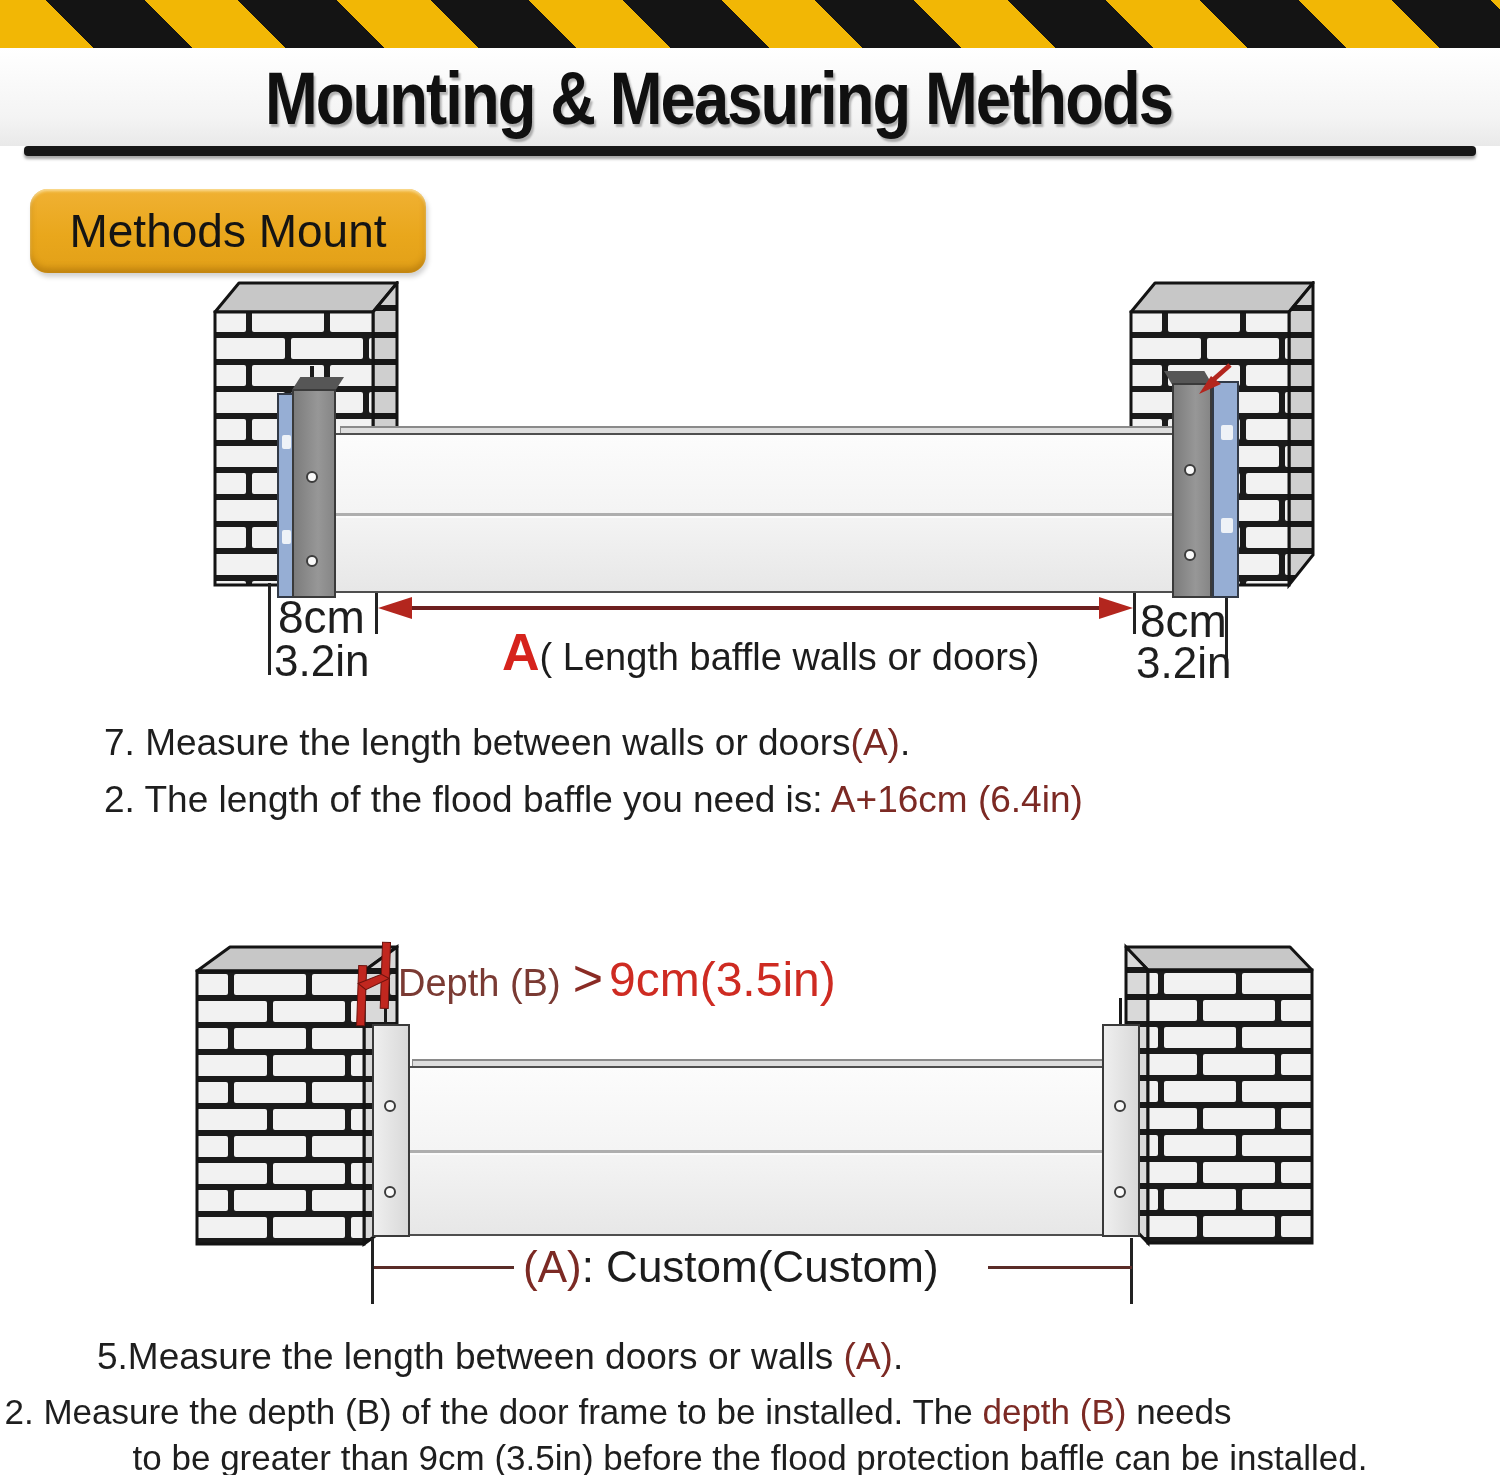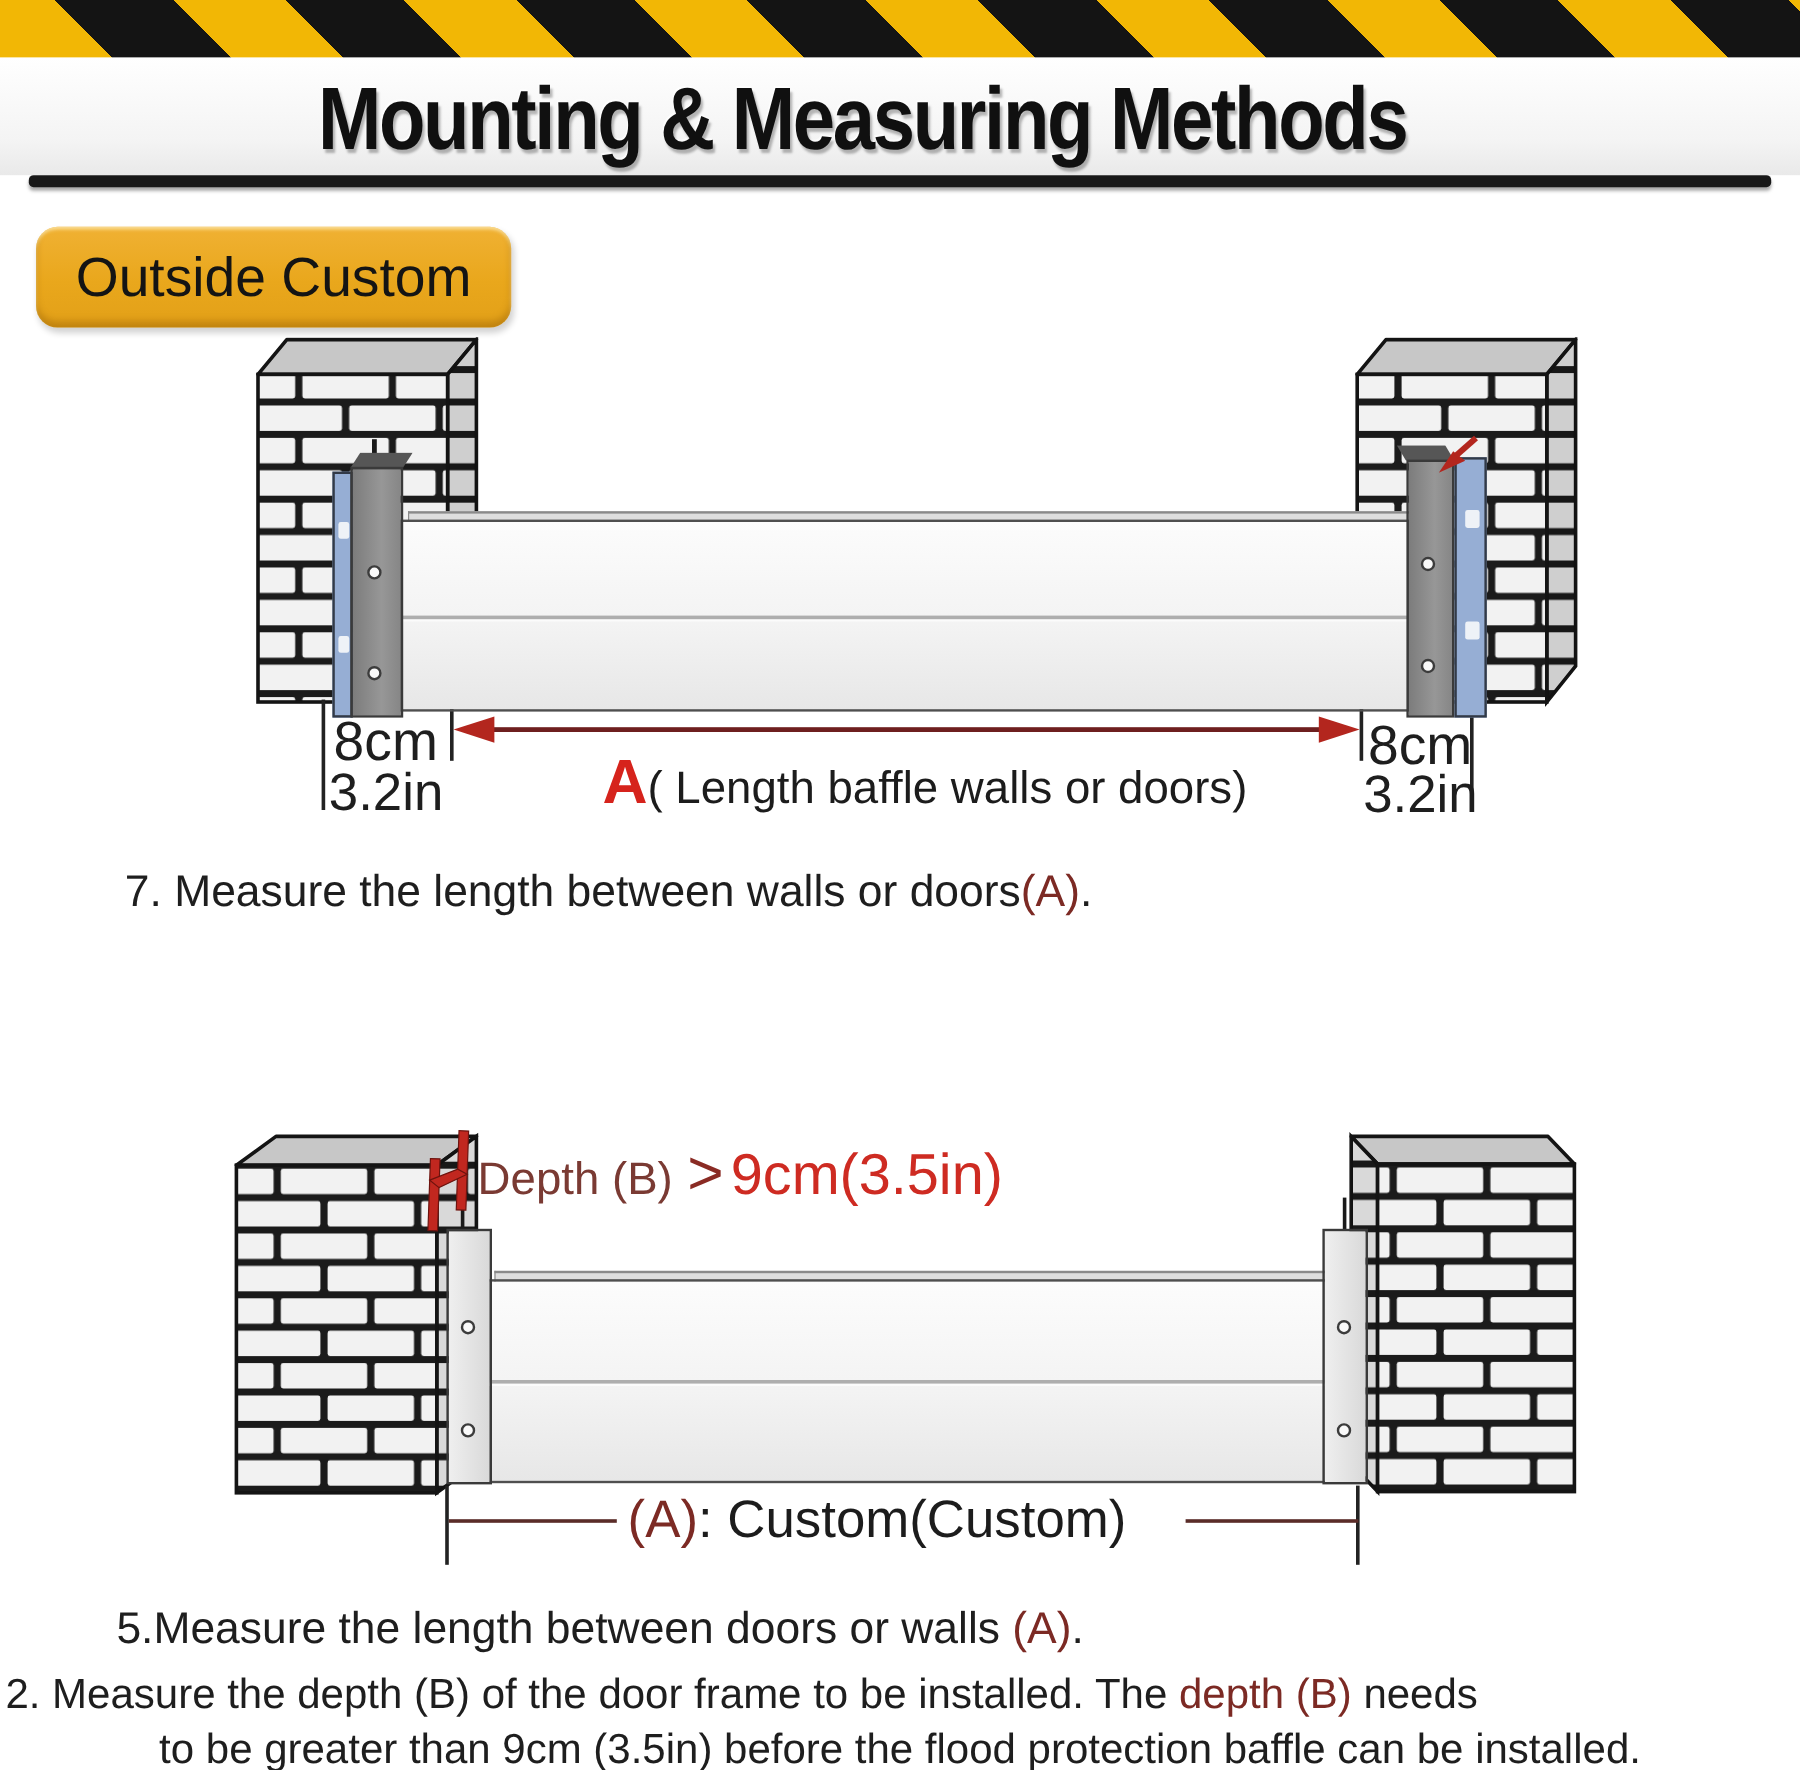--- a/index.html
+++ b/index.html
@@ -67,21 +67,21 @@
     </defs>
   </svg>
 
   <div class="hazard"></div>
   <div class="band"></div>
   <div class="title-wrap">
     <span class="title">Mounting &amp; Measuring Methods</span>
   </div>
   <div class="divider"></div>
 
-  <div class="badge" style="left:30px;top:189px;width:396px;height:84px;line-height:84px;font-size:46px;">Outside Custom</div>
+  <div class="badge" style="left:30px;top:189px;width:396px;height:84px;line-height:84px;font-size:46px;">Methods Mount</div>
 
   <svg class="abs" style="left:210px;top:281px;z-index:0" width="192" height="308" viewBox="0 0 192 308">
     <polygon points="5,31 163,31 187,2 29,2" fill="#c7c7c7" stroke="#141414" stroke-width="3" stroke-linejoin="round"></polygon>
     <polygon points="163,31 187,2 187,274 163,304" fill="url(#brick)" stroke="#141414" stroke-width="3"></polygon>
     <polygon points="163,31 187,2 187,274 163,304" fill="rgba(0,0,0,0.14)"></polygon>
     <rect x="5" y="31" width="158" height="273" fill="url(#brick)" stroke="#141414" stroke-width="3"></rect>
   </svg>
 
   <svg class="abs" style="left:1126px;top:281px;z-index:0" width="192" height="308" viewBox="0 0 192 308">
     <polygon points="5,31 163,31 187,2 29,2" fill="#c7c7c7" stroke="#141414" stroke-width="3" stroke-linejoin="round"></polygon>
@@ -130,20 +130,21 @@
   <div class="txt" style="left:274px;top:636px;font-size:44px;">3.2in</div>
   <div class="txt" style="left:1140px;top:594px;font-size:46px;">8cm</div>
   <div class="txt" style="left:1136px;top:638px;font-size:44px;">3.2in</div>
 
   <div class="baseline-row" style="left:502px;top:622px;">
     <span style="font-size:52px;font-weight:bold;color:#d6231c;">A</span>
     <span style="font-size:38px;color:#1c1c1c;">( Length baffle walls or doors)</span>
   </div>
 
   <div class="txt" style="left:104px;top:722px;font-size:37px;"><span>7. Measure the length between walls or doors</span><span class="maroon">(A)</span><span>.</span></div>
+  <div class="txt" style="left:104px;top:779px;font-size:37px;"><span>2. The length of the flood baffle you need is: </span><span class="maroon">A+16cm (6.4in)</span></div>
 
 
   <svg class="abs" style="left:192px;top:944px;z-index:0" width="210" height="305" viewBox="0 0 210 305">
     <polygon points="5,27 172,27 205,3 38,3" fill="#c7c7c7" stroke="#141414" stroke-width="3" stroke-linejoin="round"></polygon>
     <polygon points="172,27 205,3 205,276 172,300" fill="url(#brick)" stroke="#141414" stroke-width="3"></polygon>
     <polygon points="172,27 205,3 205,276 172,300" fill="rgba(0,0,0,0.10)"></polygon>
     <rect x="5" y="27" width="167" height="273" fill="url(#brick)" stroke="#141414" stroke-width="3"></rect>
   </svg>
 
   <svg class="abs" style="left:1122px;top:943px;z-index:0" width="196" height="305" viewBox="0 0 196 305">

